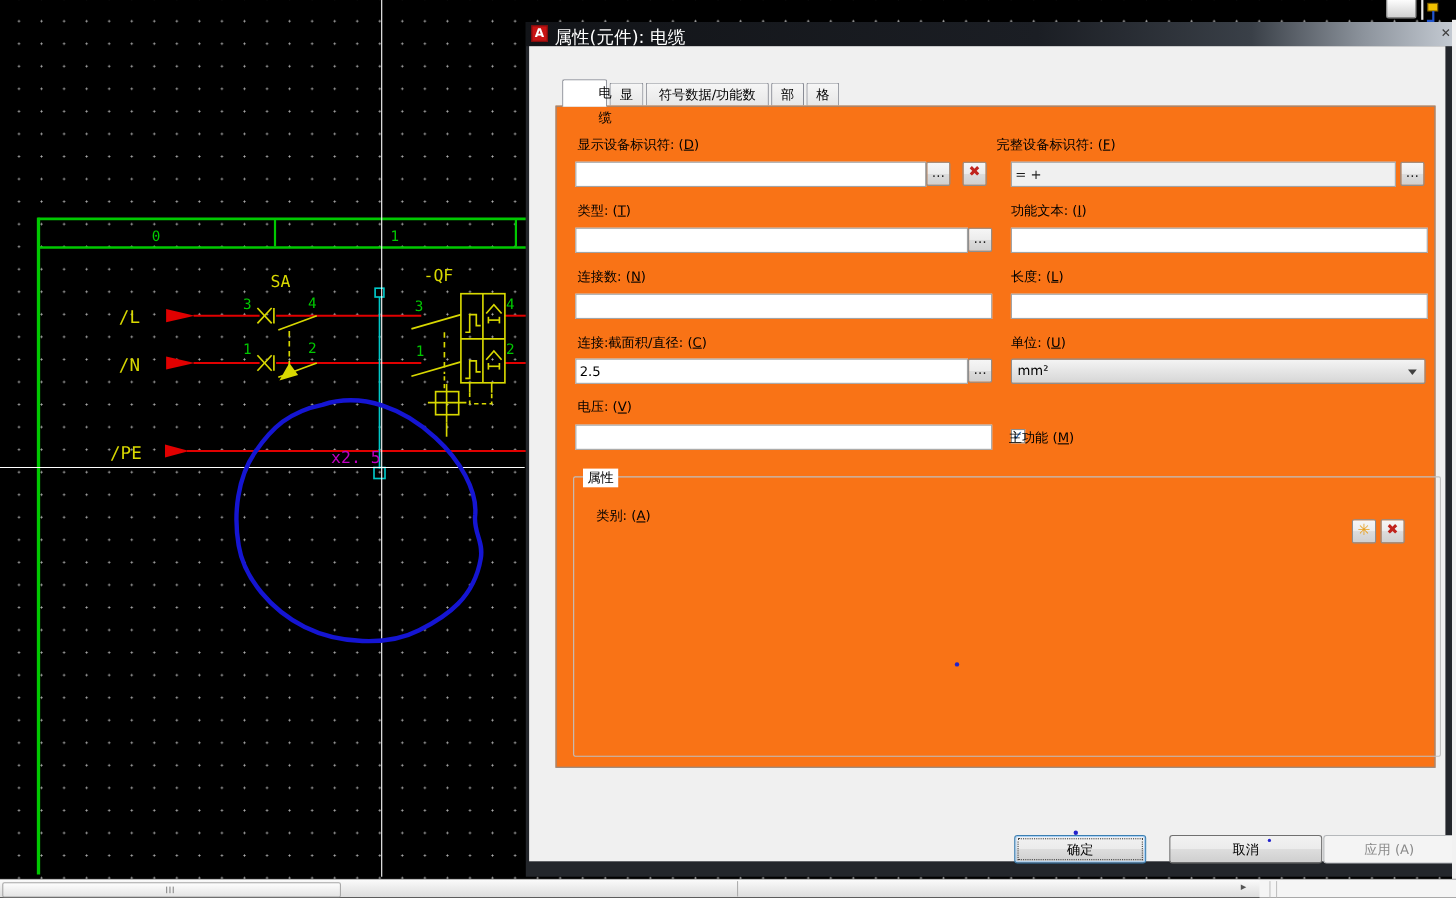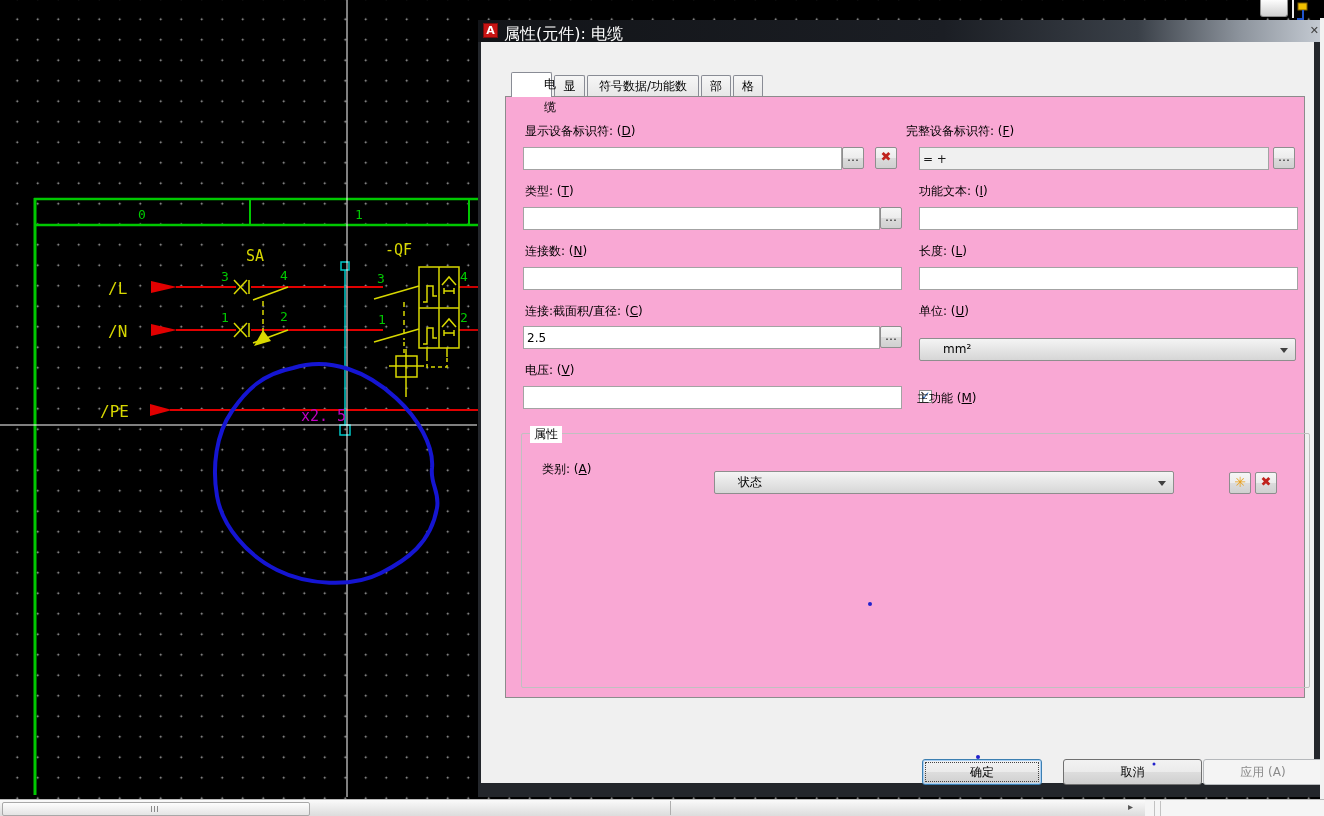--- a/index.html
+++ b/index.html
@@ -33,33 +33,33 @@
             background:linear-gradient(90deg,#121418 0%,#1b1e24 55%,#3a4048 78%,#8c939c 90%,#c6ccd4 100%);}
   #title-icon{position:absolute;left:5px;top:3px;width:15px;height:15px;background:#c81414;border:1px solid #7d0c0c;
               box-sizing:border-box;color:#fff;font-size:11px;font-weight:bold;text-align:center;line-height:13px;}
   #title-text{position:absolute;left:26px;top:4px;color:#fff;font-size:16px;white-space:nowrap;}
   #close-x{position:absolute;right:5px;top:4px;color:#3f3f3f;font-size:11px;font-weight:bold;}
   #dlg-body{position:absolute;left:3px;top:22px;right:10px;bottom:14px;background:#f0f0f0;}
   
   .tab{position:absolute;top:33px;height:21px;box-sizing:border-box;border:1px solid #898c95;border-bottom:none;
        background:linear-gradient(#f6f6f6,#e7e7e7);text-align:center;line-height:20px;padding:0 6px;border-radius:2px 2px 0 0;}
   .tab.active{top:30px;height:25px;background:#fff;z-index:4;line-height:23px;padding-left:32px;}
-  #page{position:absolute;left:24px;top:54px;right:9px;bottom:85px;background:#f9a8d4;border:1px solid #8c8c8c;}
+  #page{position:absolute;left:24px;top:54px;right:9px;bottom:85px;background:#f97316;border:1px solid #8c8c8c;}
   
   .lbl{position:absolute;font-size:12px;white-space:nowrap;}
   .inp{position:absolute;height:21px;border:1px solid #a3a3a3;background:#fff;font-size:12px;
        font-family:"DejaVu Sans",sans-serif;padding:0 3px;box-sizing:content-box;}
   .inp.ro{background:#f0f0f0;color:#1a1a1a;}
   .sqbtn{position:absolute;width:22px;height:22px;box-sizing:border-box;border:1px solid #8e8e8e;border-radius:2px;
          background:linear-gradient(#f6f6f6 0%,#ececec 50%,#dcdcdc 51%,#d0d0d0 100%);
          text-align:center;line-height:18px;font-size:12px;color:#222;}
   .sqbtn.red{color:#c0231d;font-weight:bold;font-size:13px;}
   .sqbtn.star{color:#e8a020;font-weight:bold;font-size:14px;}
   .combo{position:absolute;height:23px;box-sizing:border-box;border:1px solid #8e8e8e;border-radius:2px;
-         background:linear-gradient(#f4f4f4,#e2e2e2 60%,#d6d6d6);font-size:12px;line-height:21px;padding:0 23px;margin-top:12px;}
+         background:linear-gradient(#f4f4f4,#e2e2e2 60%,#d6d6d6);font-size:12px;line-height:21px;padding:0 5px;}
   .combo .arr{position:absolute;right:7px;top:9px;width:0;height:0;border-left:4px solid transparent;
               border-right:4px solid transparent;border-top:5px solid #404040;}
   .chk{position:absolute;width:13px;height:13px;border:1px solid #8e8e8e;background:#fff;box-sizing:border-box;
        color:#1c62b5;font-size:12px;font-weight:bold;line-height:10px;text-align:center;}
   
   #attr-fs{position:absolute;left:15px;top:336px;width:787px;height:253px;border:1px solid #c0c0c0;border-radius:2px;}
   #attr-legend{position:absolute;left:8px;top:-8px;background:#fff;padding:0 4px;font-size:12px;}
   #attr-table{position:absolute;left:20px;top:70px;width:722px;height:164px;border:1px solid #8c8c8c;background:#fff;box-sizing:border-box;}
   .th{position:absolute;top:0;height:20px;box-sizing:border-box;background:linear-gradient(#ffffff,#f2f3f5);
       border-right:1px solid #cfcfcf;border-bottom:1px solid #9a9a9a;text-align:center;line-height:19px;font-size:12px;}
@@ -252,24 +252,20 @@
         </div>
 
         <div class="lbl" style="left:19px;top:265px">电压: (<u>V</u>)</div>
         <input class="inp" style="left: 17px; top: 289px; width: 371px;" value="">
         <div class="chk" style="left:413px;top:293px">✓</div>
         <div class="lbl" style="left:411px;top:293px">主功能 (<u>M</u>)</div>
 
         <div id="attr-fs">
           <div id="attr-legend">属性</div>
           <div class="lbl" style="left:20px;top:27px">类别: (<u>A</u>)</div>
-          <div class="combo" style="left:192px;top:25px;width:460px">
-            <span>状态</span>
-            <span class="arr"></span>
-          </div>
           <div class="sqbtn star" style="left:707px;top:38px">✳</div>
           <div class="sqbtn red" style="left:733px;top:38px">✖</div>
         </div>
       </div>
 
       <div class="fbtn def" style="left:441px">确定</div>
       <div class="fbtn" style="left:582px;width:139px">取消</div>
       <div class="fbtn disabled" style="left:722px">应用 (A)</div>
     </div>
   </div>

